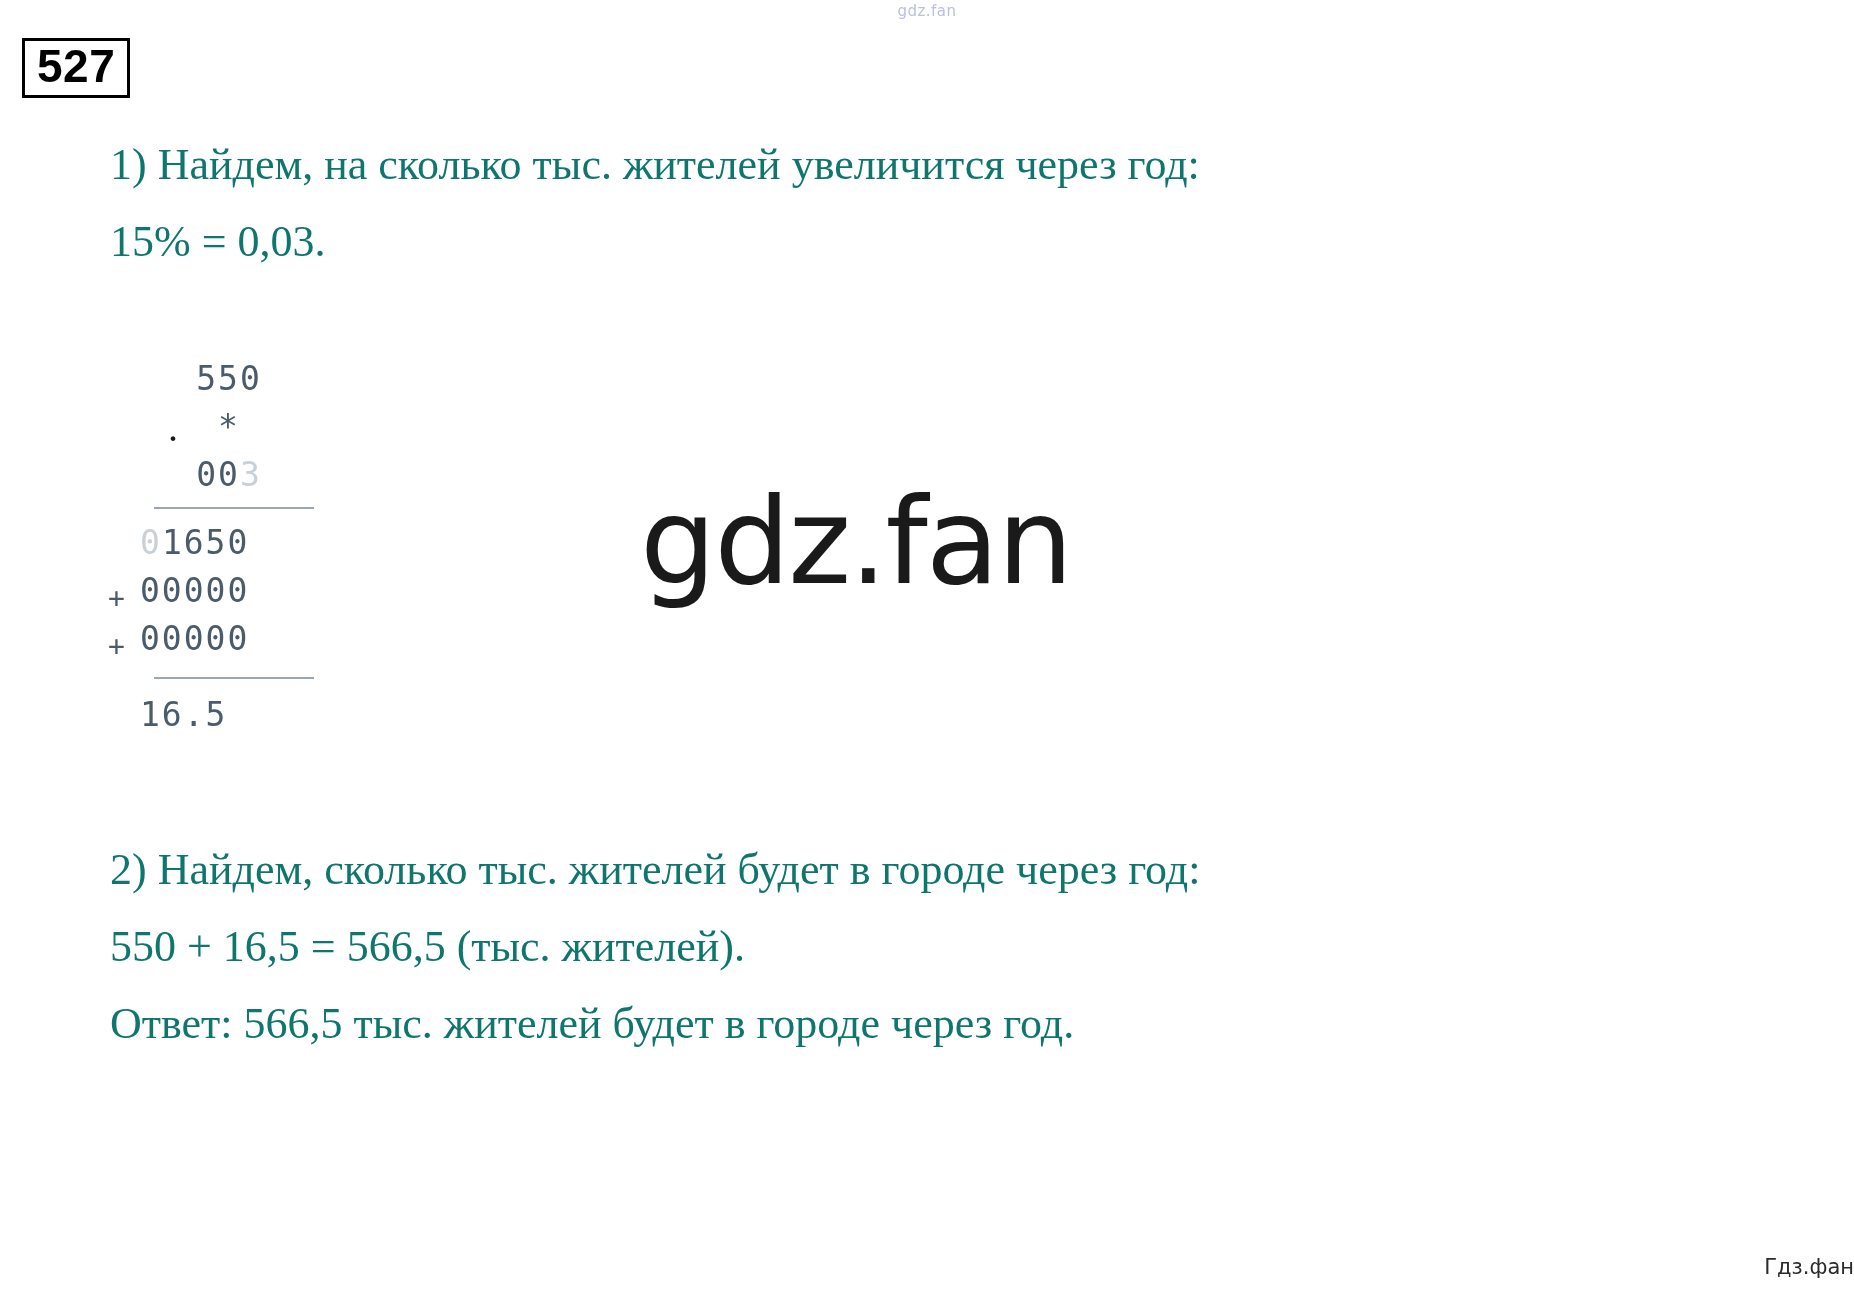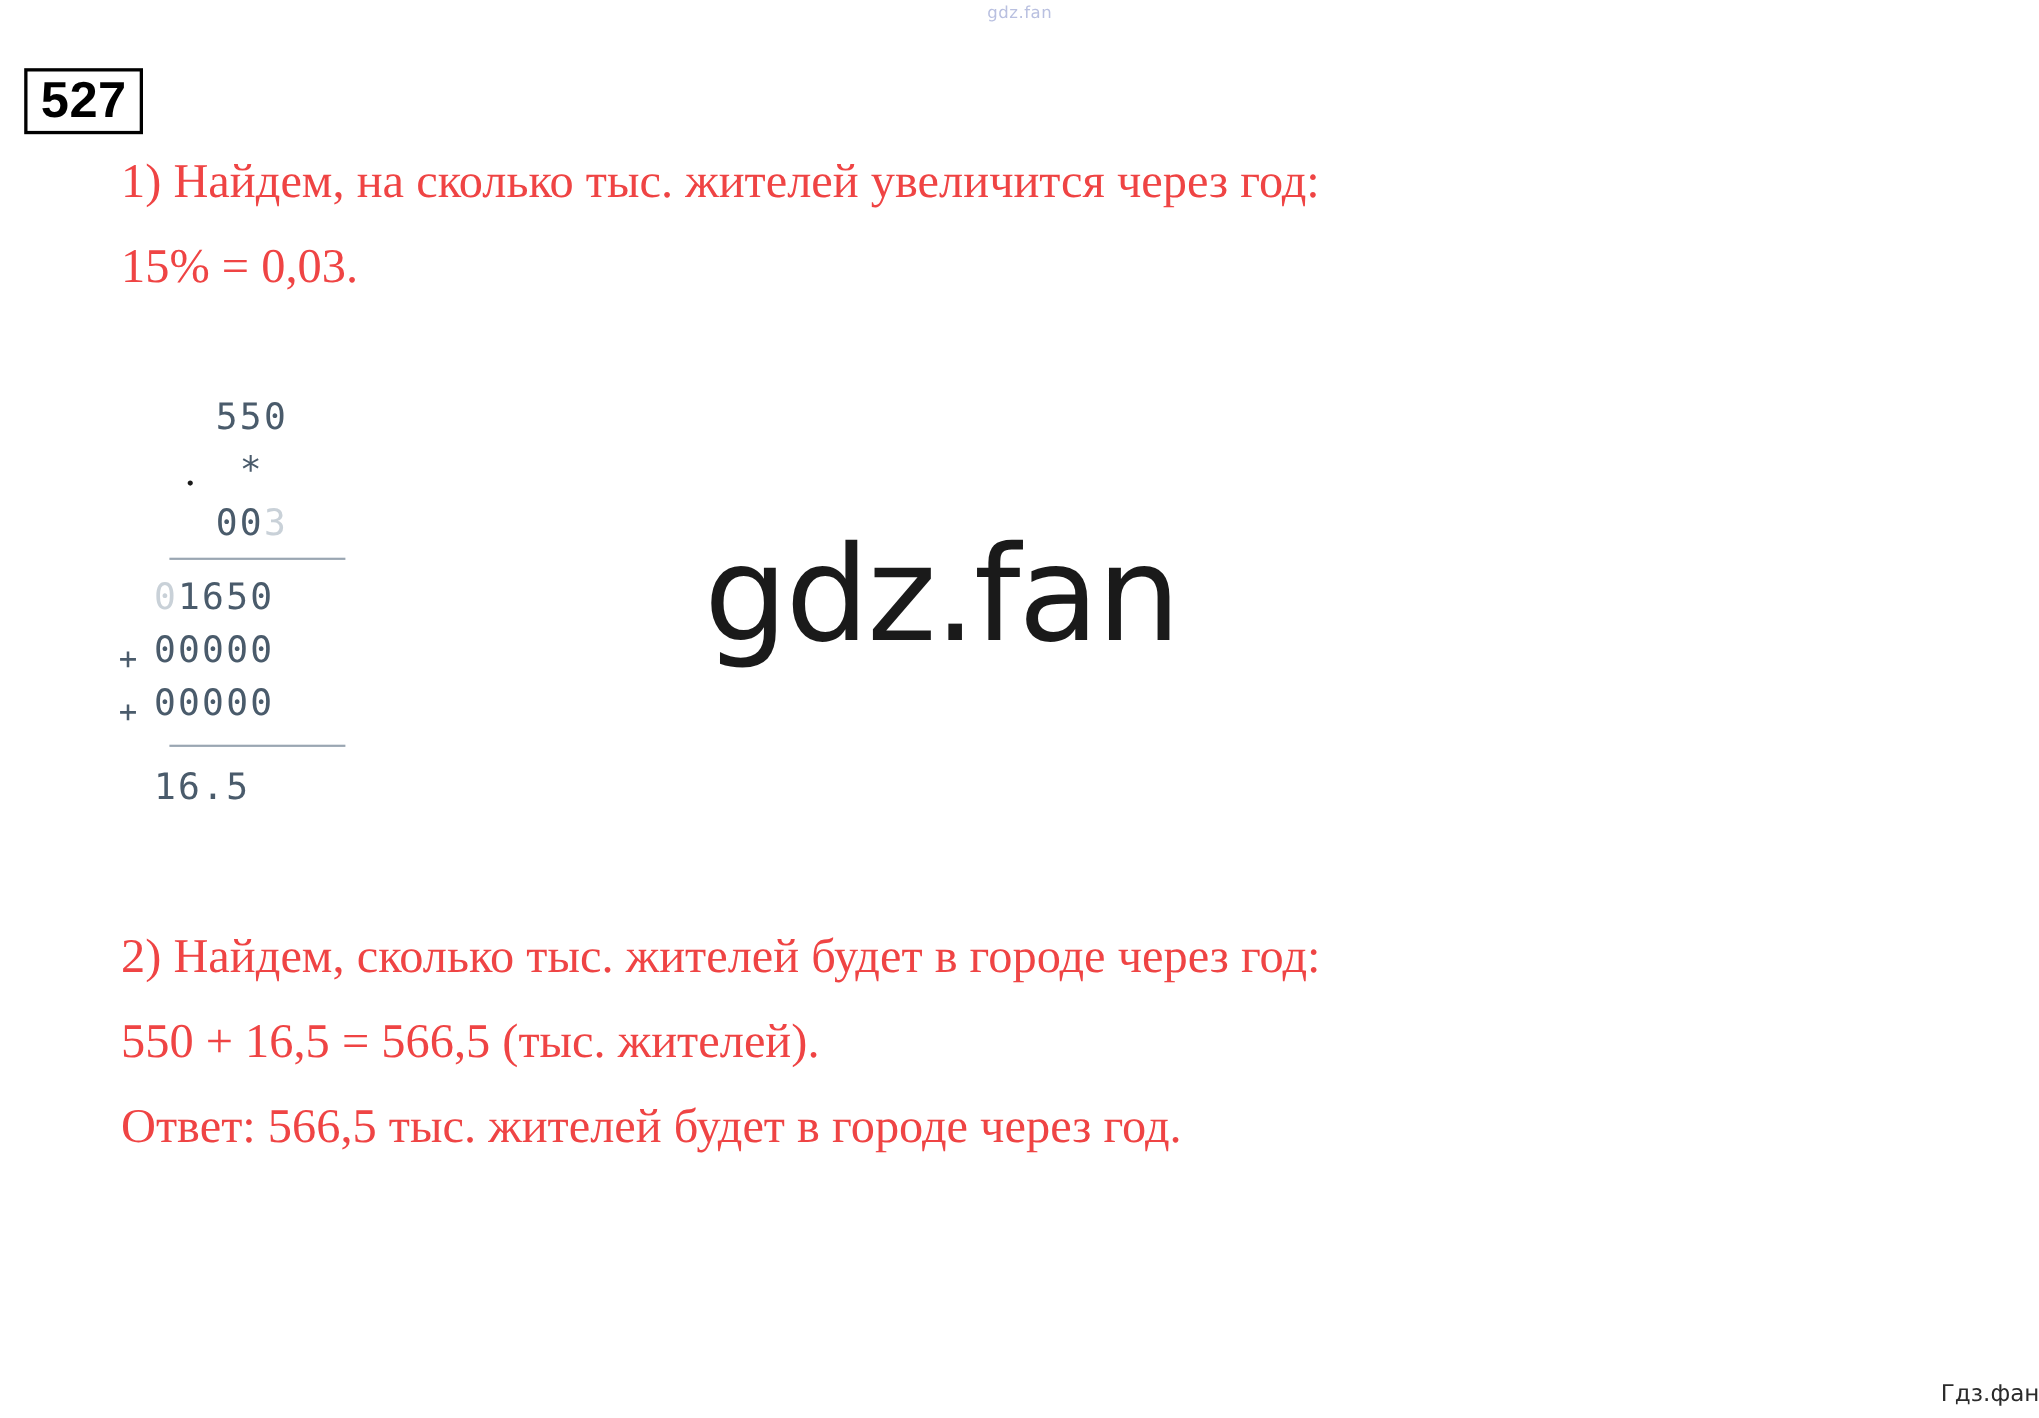--- a/index.html
+++ b/index.html
@@ -26,21 +26,21 @@
     font-family: "DejaVu Sans", sans-serif;
     font-size: 15px;
     color: #b9c0e0;
     letter-spacing: 0.5px;
   }
 
   
   .task-number {
     position: absolute;
     left: 22px;
-    top: 62px;
+    top: 38px;
     border: 3px solid #000;
     padding: 2px 12px 6px 12px;
     font-family: "Liberation Sans", sans-serif;
     font-weight: bold;
     font-size: 46px;
     line-height: 1;
     letter-spacing: 0.5px;
   }
 
   
@@ -48,21 +48,21 @@
     position: absolute;
     left: 110px;
     top: 126px;
     width: 1600px;
   }
   .line {
     font-family: "Liberation Serif", serif;
     font-size: 44px;
     line-height: 77px;
     white-space: pre;
-    color: #ef4444;
+    color: #0f766e;
   }
 
   .section-2 {
     position: absolute;
     left: 110px;
     top: 831px;
     width: 1650px;
   }
 
   

